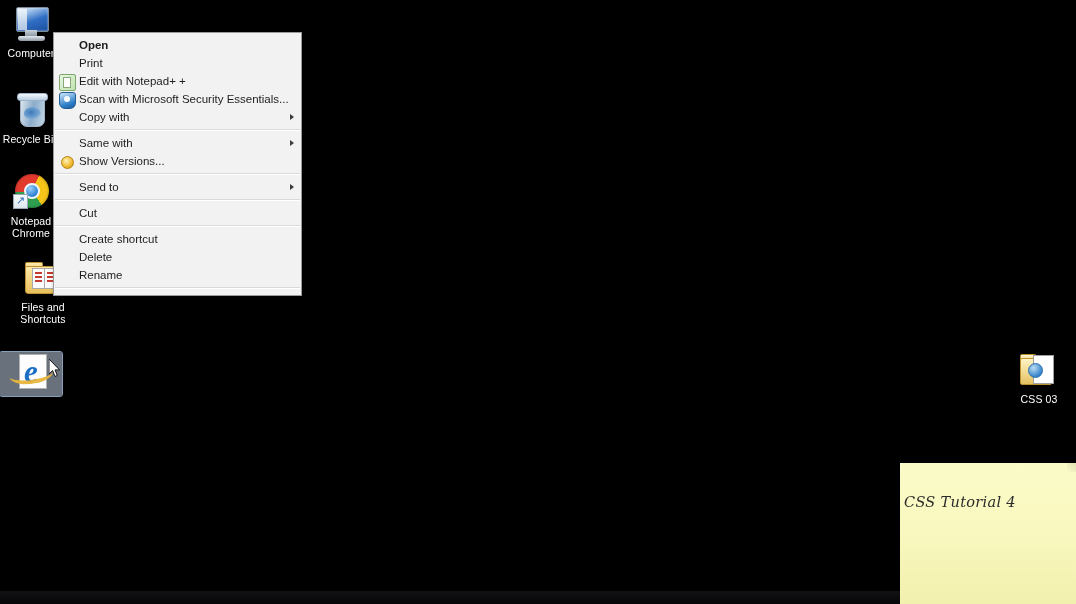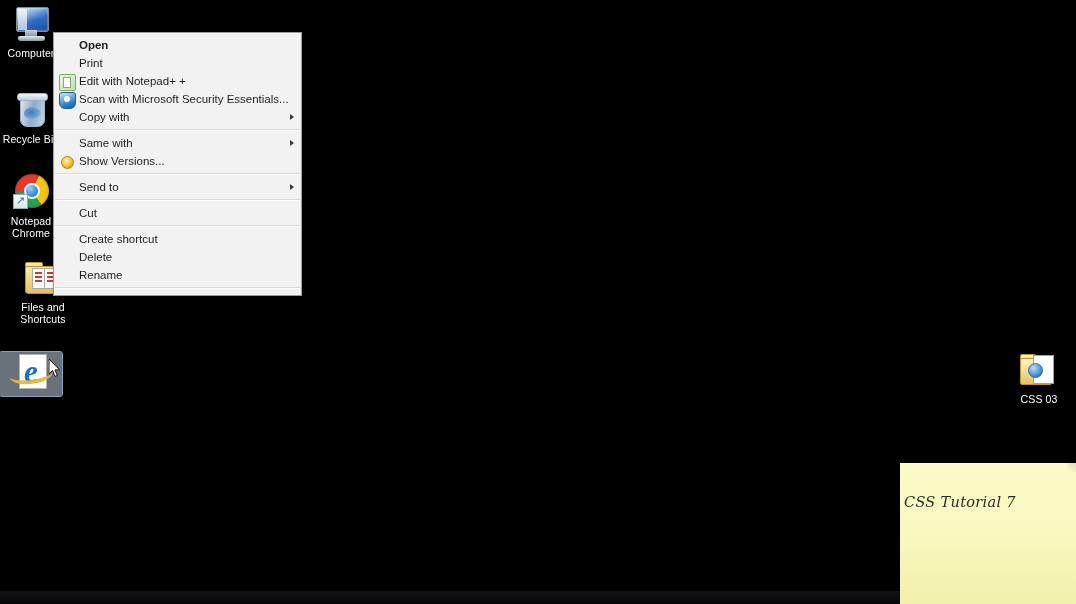--- a/index.html
+++ b/index.html
@@ -390,21 +390,21 @@
       <div class="mi"><span>Cut</span></div>
       <div class="sep"></div>
       <div class="mi"><span>Create shortcut</span></div>
       <div class="mi"><span>Delete</span></div>
       <div class="mi"><span>Rename</span></div>
       <div class="sep"></div>
     </div>
 
   <div id="sticky" style="left: 900px; top: 463px; width: 176px; height: 141px;">
     <div class="note-fold"></div>
-    <div class="note-text">CSS Tutorial 7</div>
+    <div class="note-text">CSS Tutorial 4</div>
   </div>
 
   <div id="bottom-strip"></div>
 
   <div id="cursor" style="left: 49px; top: 359px;">
     <svg width="12" height="19" viewBox="0 0 12 19">
       <polygon points="0,0 0,15 3.6,11.6 6,17.5 8.3,16.4 6,10.9 10.6,10.9" fill="#ffffff" stroke="#1a1a1a" stroke-width="1"></polygon>
     </svg>
   </div>
 

